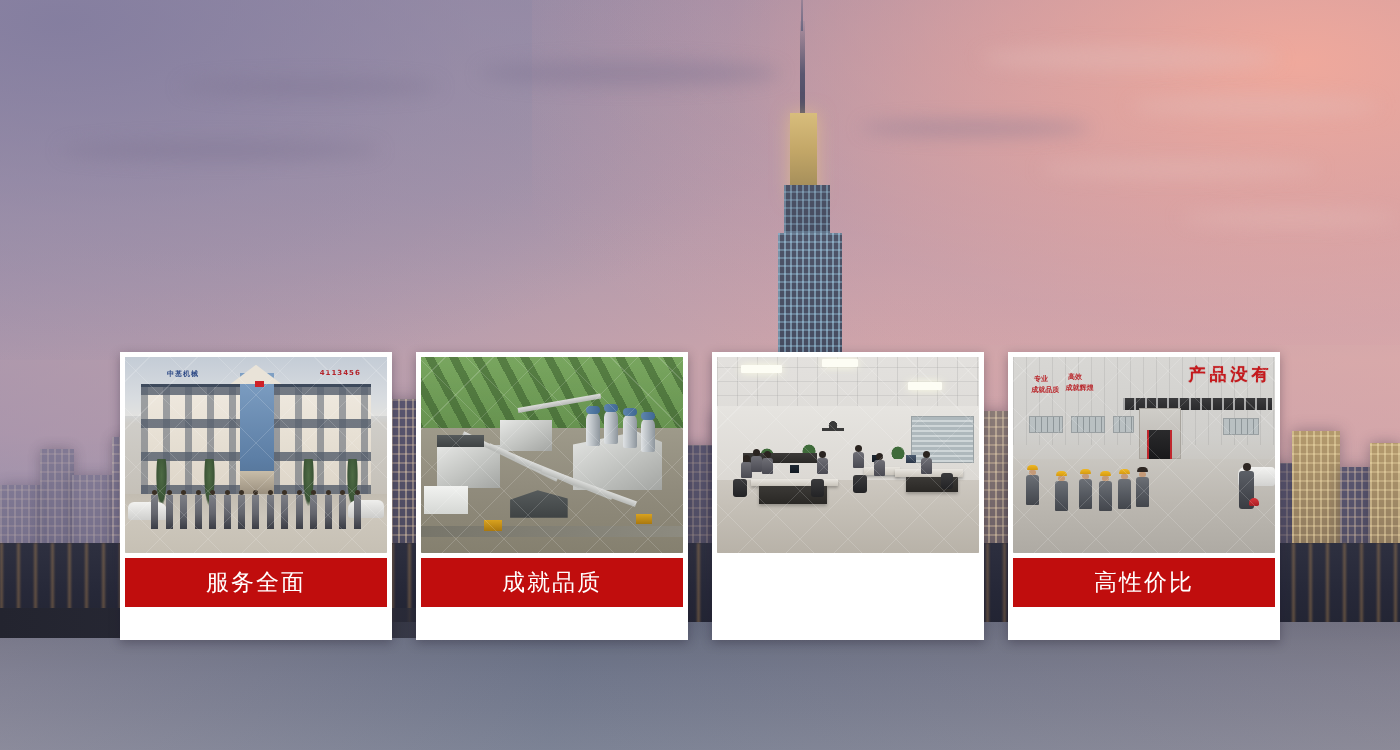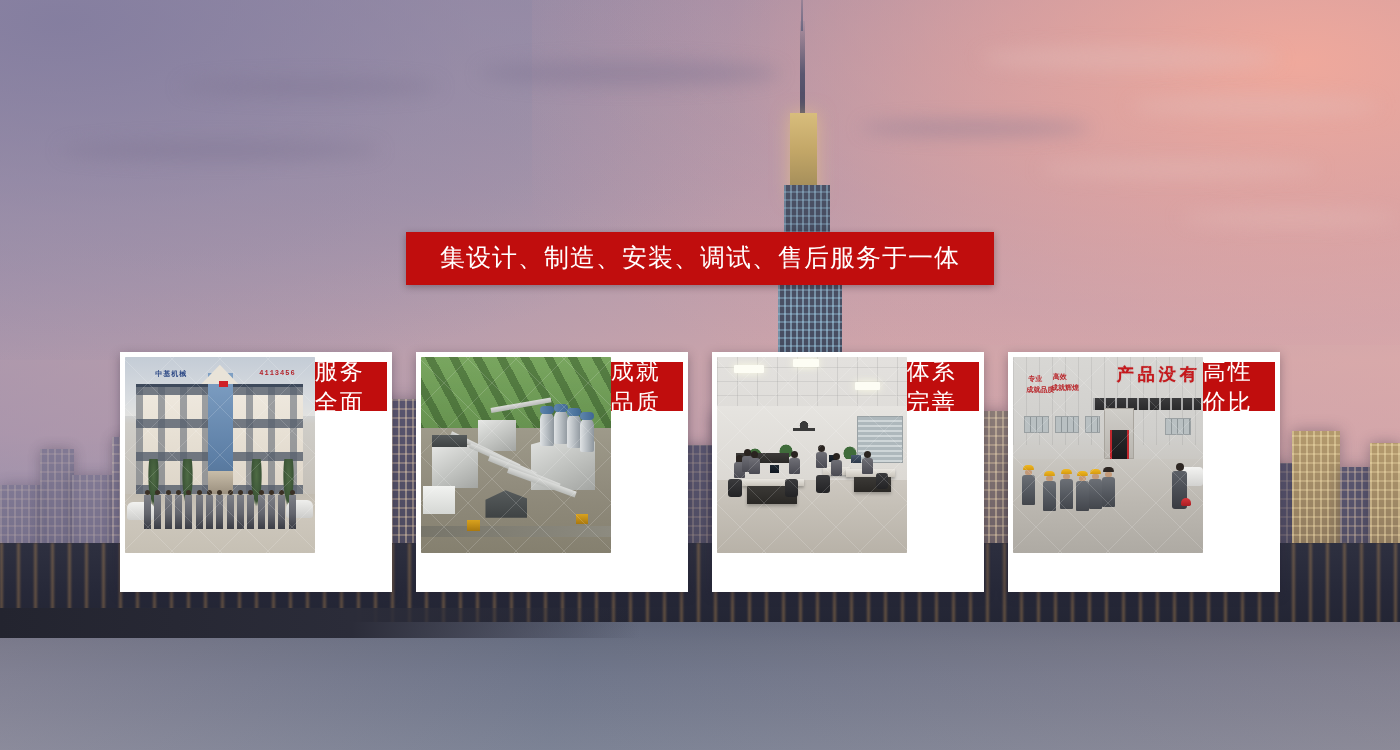--- a/index.html
+++ b/index.html
@@ -165,25 +165,25 @@
     letter-spacing:1px; white-space:nowrap;
   }
 
   
   .cards {
     position:absolute; top:352px; left:120px;
     width:1160px; height:256px;
     display:flex; justify-content:space-between;
   }
   .card {
-    width:272px; height:240px;
+    width:272px; height:288px;
     background:#ffffff;
     padding:5px 5px 0 5px;
     box-shadow:0 3px 10px rgba(35,28,45,0.35);
-    display:flex; flex-direction:row;font-family:Liberation Mono, monospace;
+    display:flex; flex-direction:column;
   }
   .card-photo {
     position:relative;
     width:100%; height:196px;
     overflow:hidden;
     background:#8d8d8d;
   }
   .card-cap {
     height:49px; margin:5px 0 0 0;
     background:#c00d0d;
@@ -473,23 +473,20 @@
       <div class="hill-lights"></div>
     </div>
   </div>
 
   <div class="river">
     <div class="river-sheen"></div>
     <div class="river-bank"></div>
   </div>
 
 
-  <div class="subbar">
-    <div class="subbar-text">集设计、制造、安装、调试、售后服务于一体</div>
-  </div>
 
   <div class="cards">
 
     <div class="card">
       <div class="card-photo">
         <div class="p1">
           <div class="p1-sky"></div>
           <div class="p1-bldg">
               <div class="p1-rows"></div>
             </div>
@@ -630,21 +627,20 @@
               <div class="bd"></div>
             </div>
 
           <div class="p3-chair" style="left:6%;top:62%;width:14px;height:18px;"></div>
           <div class="p3-chair" style="left:36%;top:62%;width:13px;height:18px;"></div>
           <div class="p3-chair" style="left:52%;top:60%;width:14px;height:18px;"></div>
           <div class="p3-chair" style="right:10%;top:59%;width:12px;height:16px;"></div>
         </div>
         <div class="mesh"></div>
       </div>
-      <div class="card-cap">体系完善</div>
     </div>
 
     <div class="card">
       <div class="card-photo">
         <div class="p4">
           <div class="p4-wall"></div>
 
           <div class="p4-red-big">产品没有</div>
           <div class="p4-red-sm" style="left:8%;top:9%;">专业</div>
           <div class="p4-red-sm" style="left:7%;top:15%;">成就品质</div>

